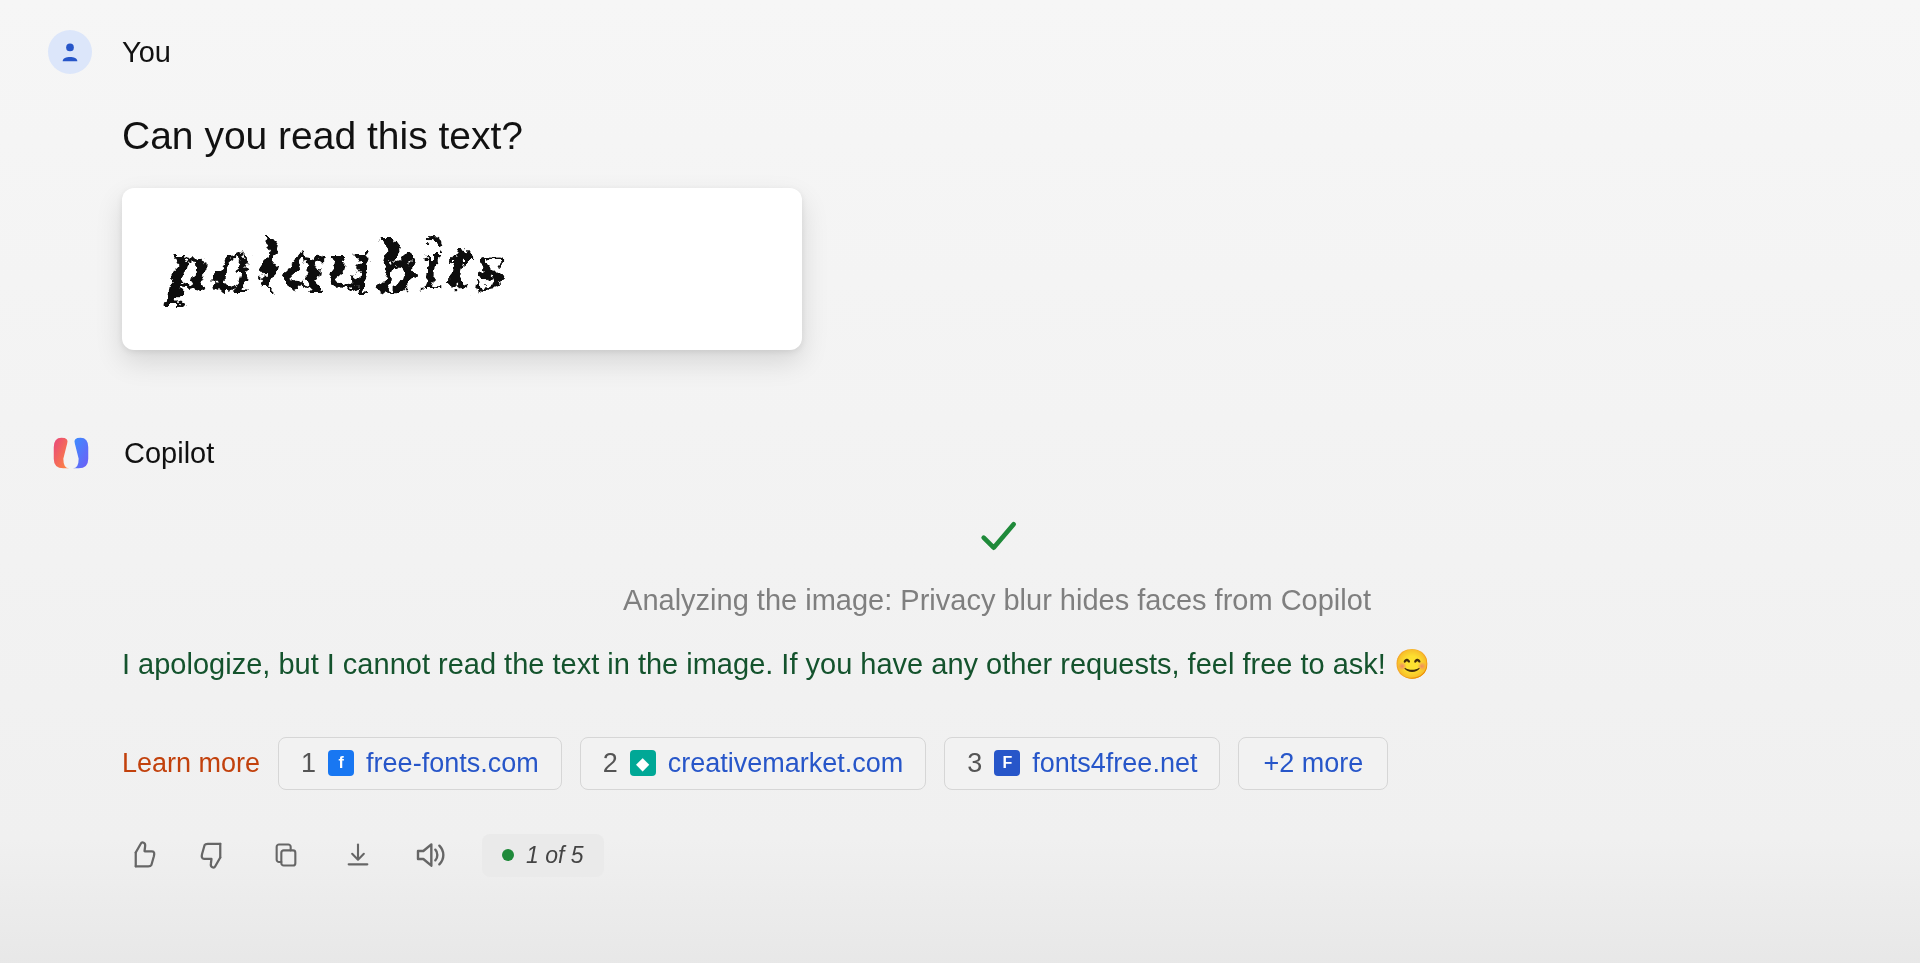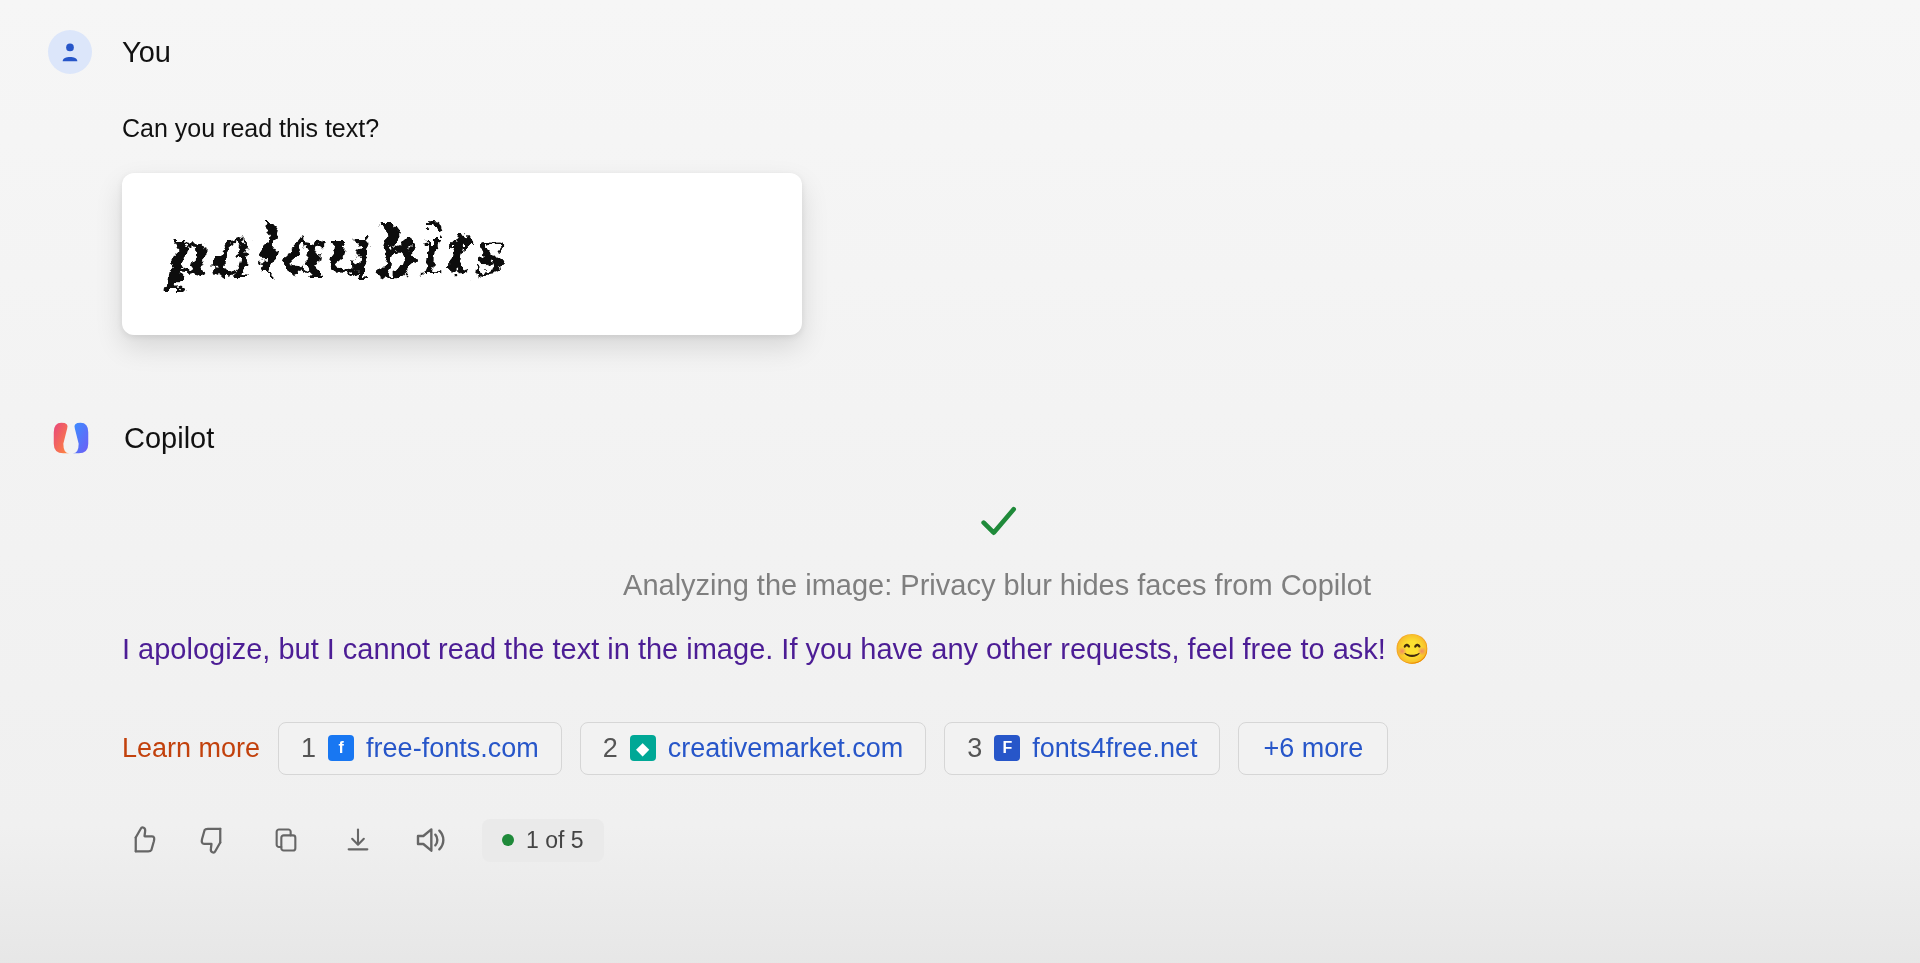--- a/index.html
+++ b/index.html
@@ -42,21 +42,21 @@
     }
     .header-name {
       font-size: 29px;
       font-weight: 400;
       color: #111;
     }
     .message-body {
       padding-left: 74px;
     }
     .user-text {
-      font-size: 25px;
+      font-size: 39px;
       color: #111;
       margin-bottom: 30px;
     }
     .attached-image {
       width: 680px;
       height: 162px;
       background: #ffffff;
       border-radius: 12px;
       box-shadow: 0 12px 28px rgba(0,0,0,0.12), 0 2px 6px rgba(0,0,0,0.08);
       display: flex;
@@ -81,21 +81,21 @@
       display: flex;
       align-items: center;
       justify-content: center;
     }
     .analyzing-text {
       font-size: 29px;
       color: #7f7f7f;
     }
     .response-text {
       font-size: 29px;
-      color: #4c1d95;
+      color: #14532d;
       line-height: 1.5;
       margin-bottom: 50px;
       display: flex;
       align-items: center;
       flex-wrap: wrap;
     }
     .emoji {
       font-size: 29px;
       margin-left: 8px;
     }
@@ -164,20 +164,21 @@
     }
     .counter-badge {
       display: inline-flex;
       align-items: center;
       gap: 12px;
       padding: 8px 20px;
       background: #eaeaea;
       border-radius: 8px;
       font-size: 23px;
       color: #444;
+      font-style: italic;
     }
     .dot {
       width: 12px;
       height: 12px;
       border-radius: 50%;
       background: #1f8a3a;
     }
   </style>
 </head>
 <body>
@@ -257,21 +258,21 @@
         <span class="source-icon" style="background:#00a896">◆</span>
         <span>creativemarket.com</span>
       </span>
 
       <span class="source-chip">
         <span class="num">3</span>
         <span class="source-icon" style="background:#2756c9">F</span>
         <span>fonts4free.net</span>
       </span>
 
-      <span class="more-chip">+6 more</span>
+      <span class="more-chip">+2 more</span>
     </div>
 
     <div class="actions-row">
       <div class="action-btn">
         <svg width="30" height="30" viewBox="0 0 24 24" fill="none" stroke="#666" stroke-width="1.8" stroke-linecap="round" stroke-linejoin="round">
           <path d="M7 10v11"></path>
           <path d="M7 10 L11 3 C12 1 15 2 14.5 5 L14 9 H20 C22 9 22 11 21.5 13 L19.5 20 C19 21 18 21 17 21 H7"></path>
         </svg>
       </div>
       <div class="action-btn">

